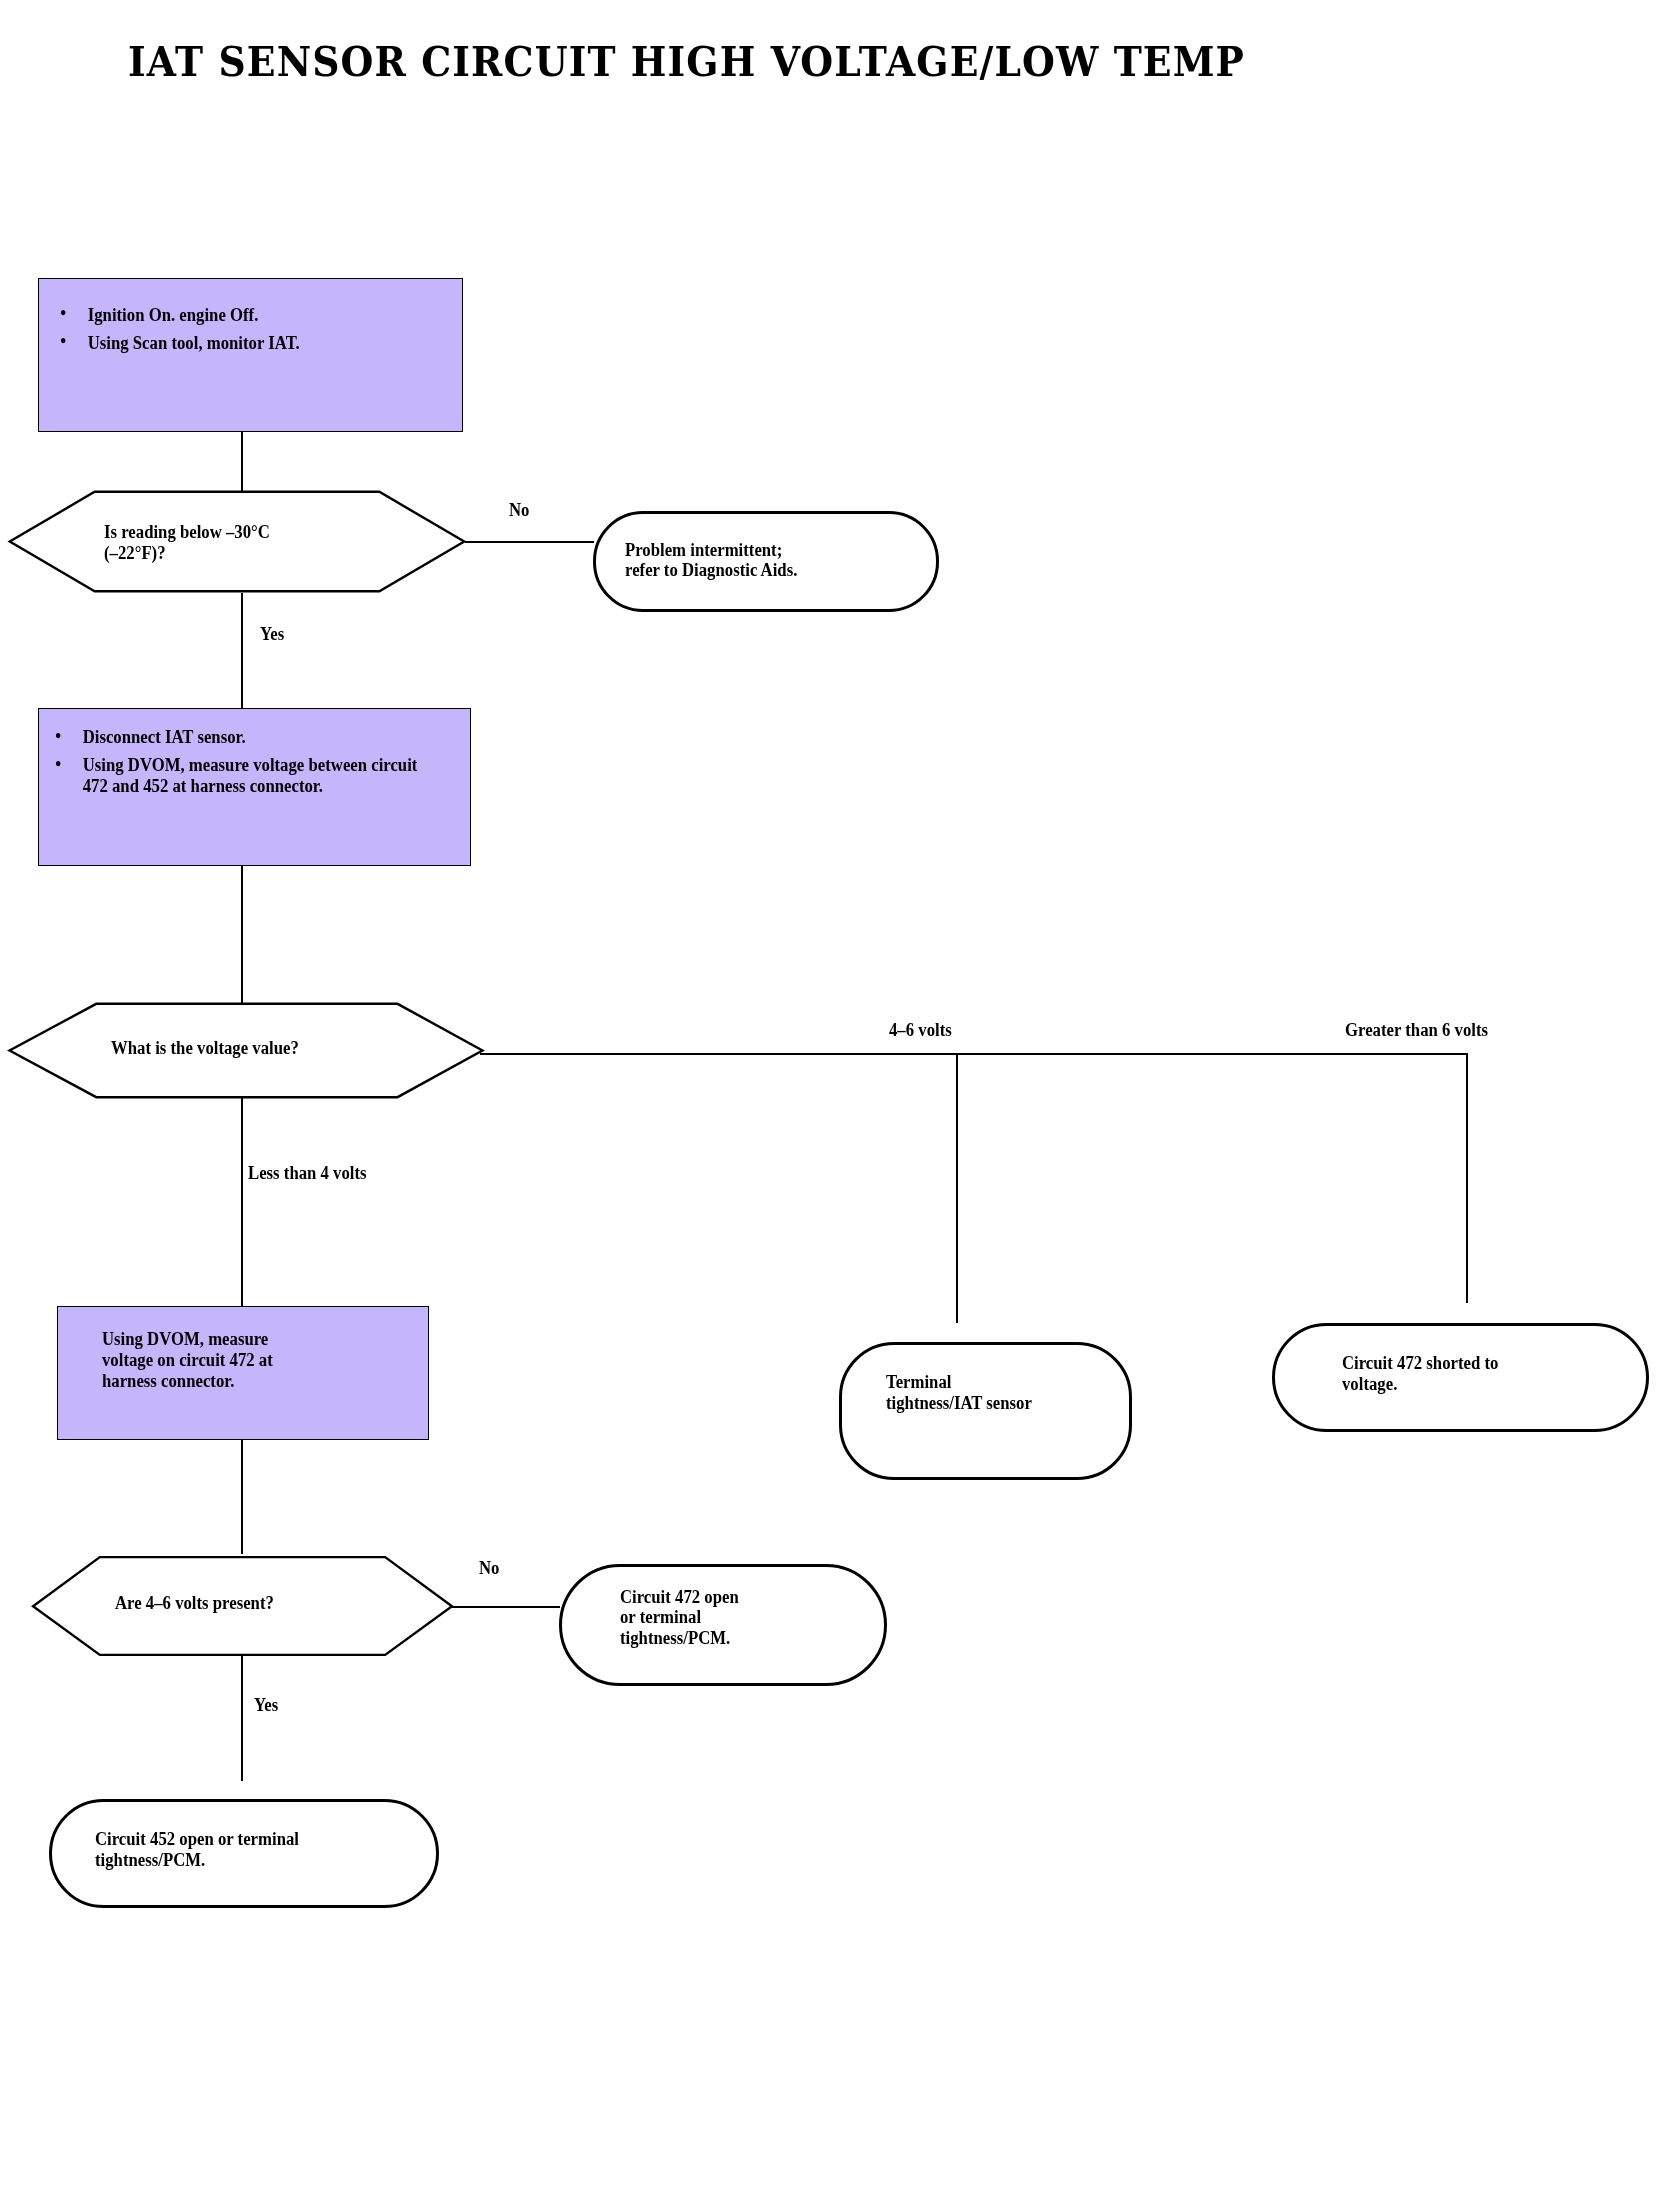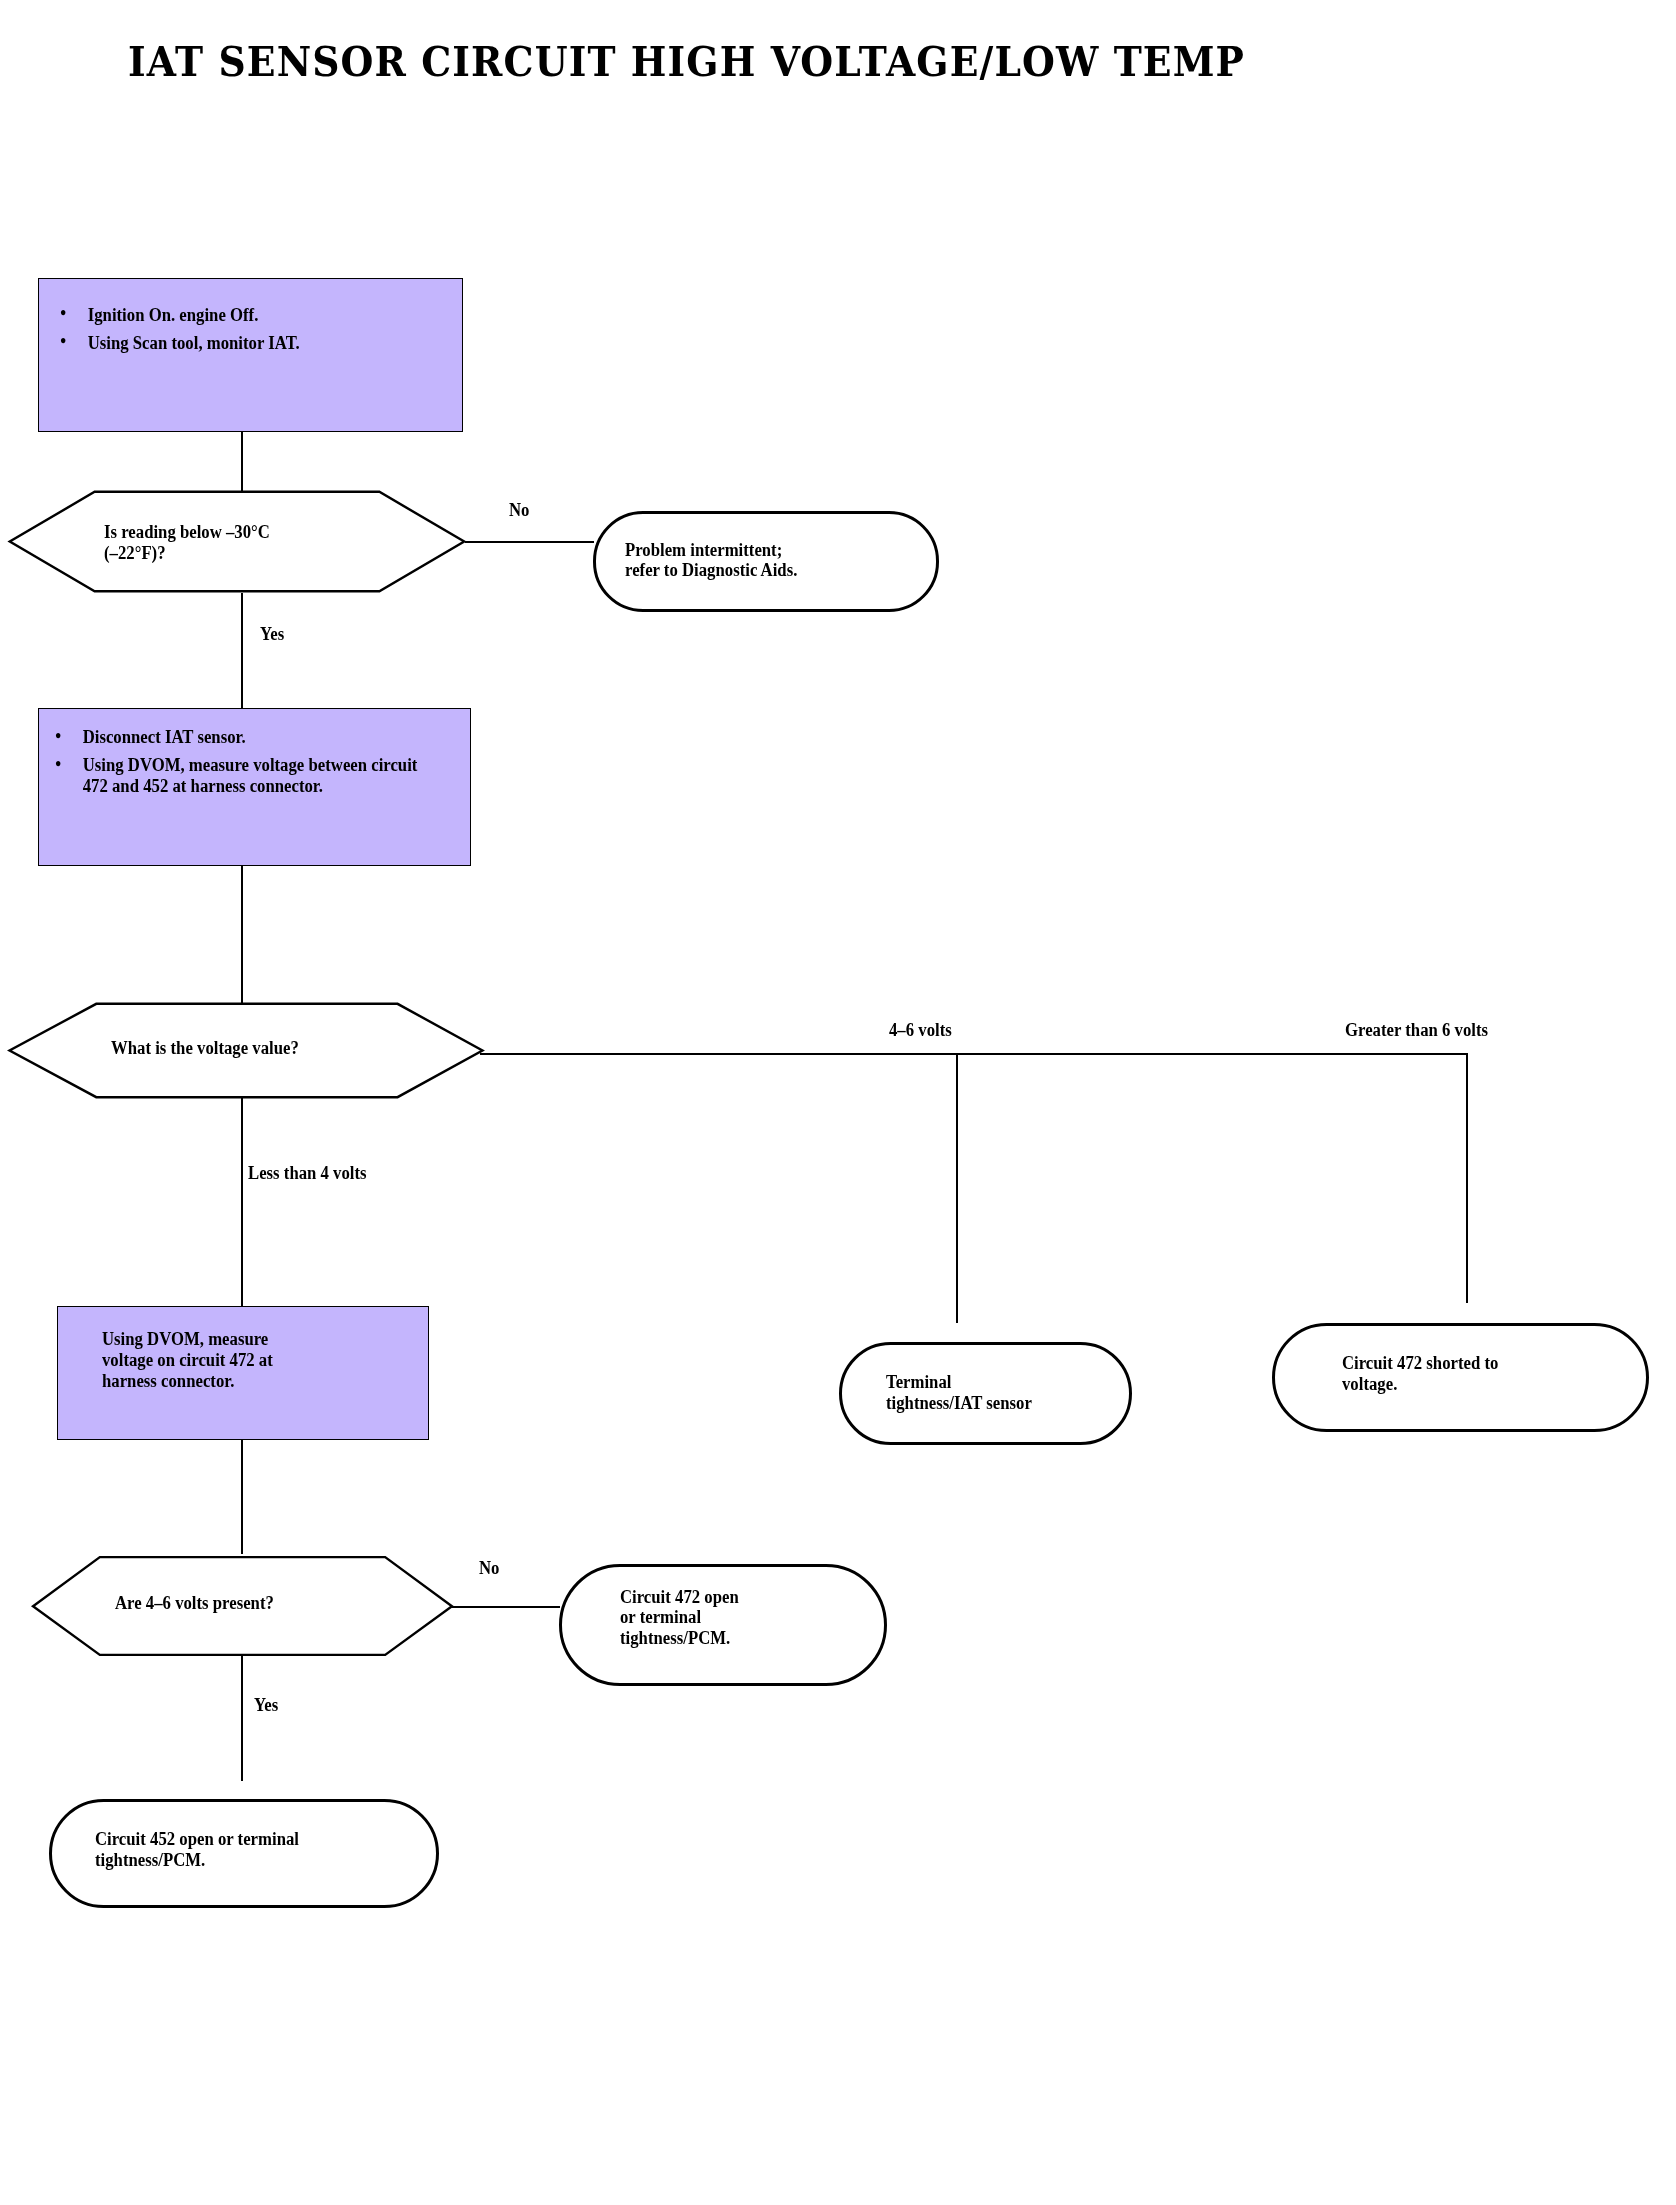--- a/index.html
+++ b/index.html
@@ -189,21 +189,21 @@
   </svg>
   <div class="node-text" style="left:105px; top:36px; width:340px;">What is the voltage value?</div>
 </div>
 
 <div class="node process" style="left:57px; top:1306px; width:372px; height:134px;padding-left:40px;">
   <div class="node-text" style="left:44px; top:22px; width:316px;">Using DVOM, measure
 voltage on circuit 472 at
 harness connector.</div>
 </div>
 
-<div class="node terminator" style="left:839px; top:1323px; width:293px; height:103px; border-radius:55px;">
+<div class="node terminator" style="left:839px; top:1323px; width:293px; height:138px; border-radius:55px;">
   <div class="node-text" style="left:44px; top:27px; width:243px;">Terminal
 tightness/IAT sensor</div>
 </div>
 
 <div class="node terminator" style="left:1272px; top:1304px; width:377px; height:109px; border-radius:55px;">
   <div class="node-text" style="left:67px; top:27px; width:304px;">Circuit 472 shorted to
 voltage.</div>
 </div>
 
 <div class="node decision" style="left:30px; top:1555px; width:425px; height:102px;text-decoration:underline;">

